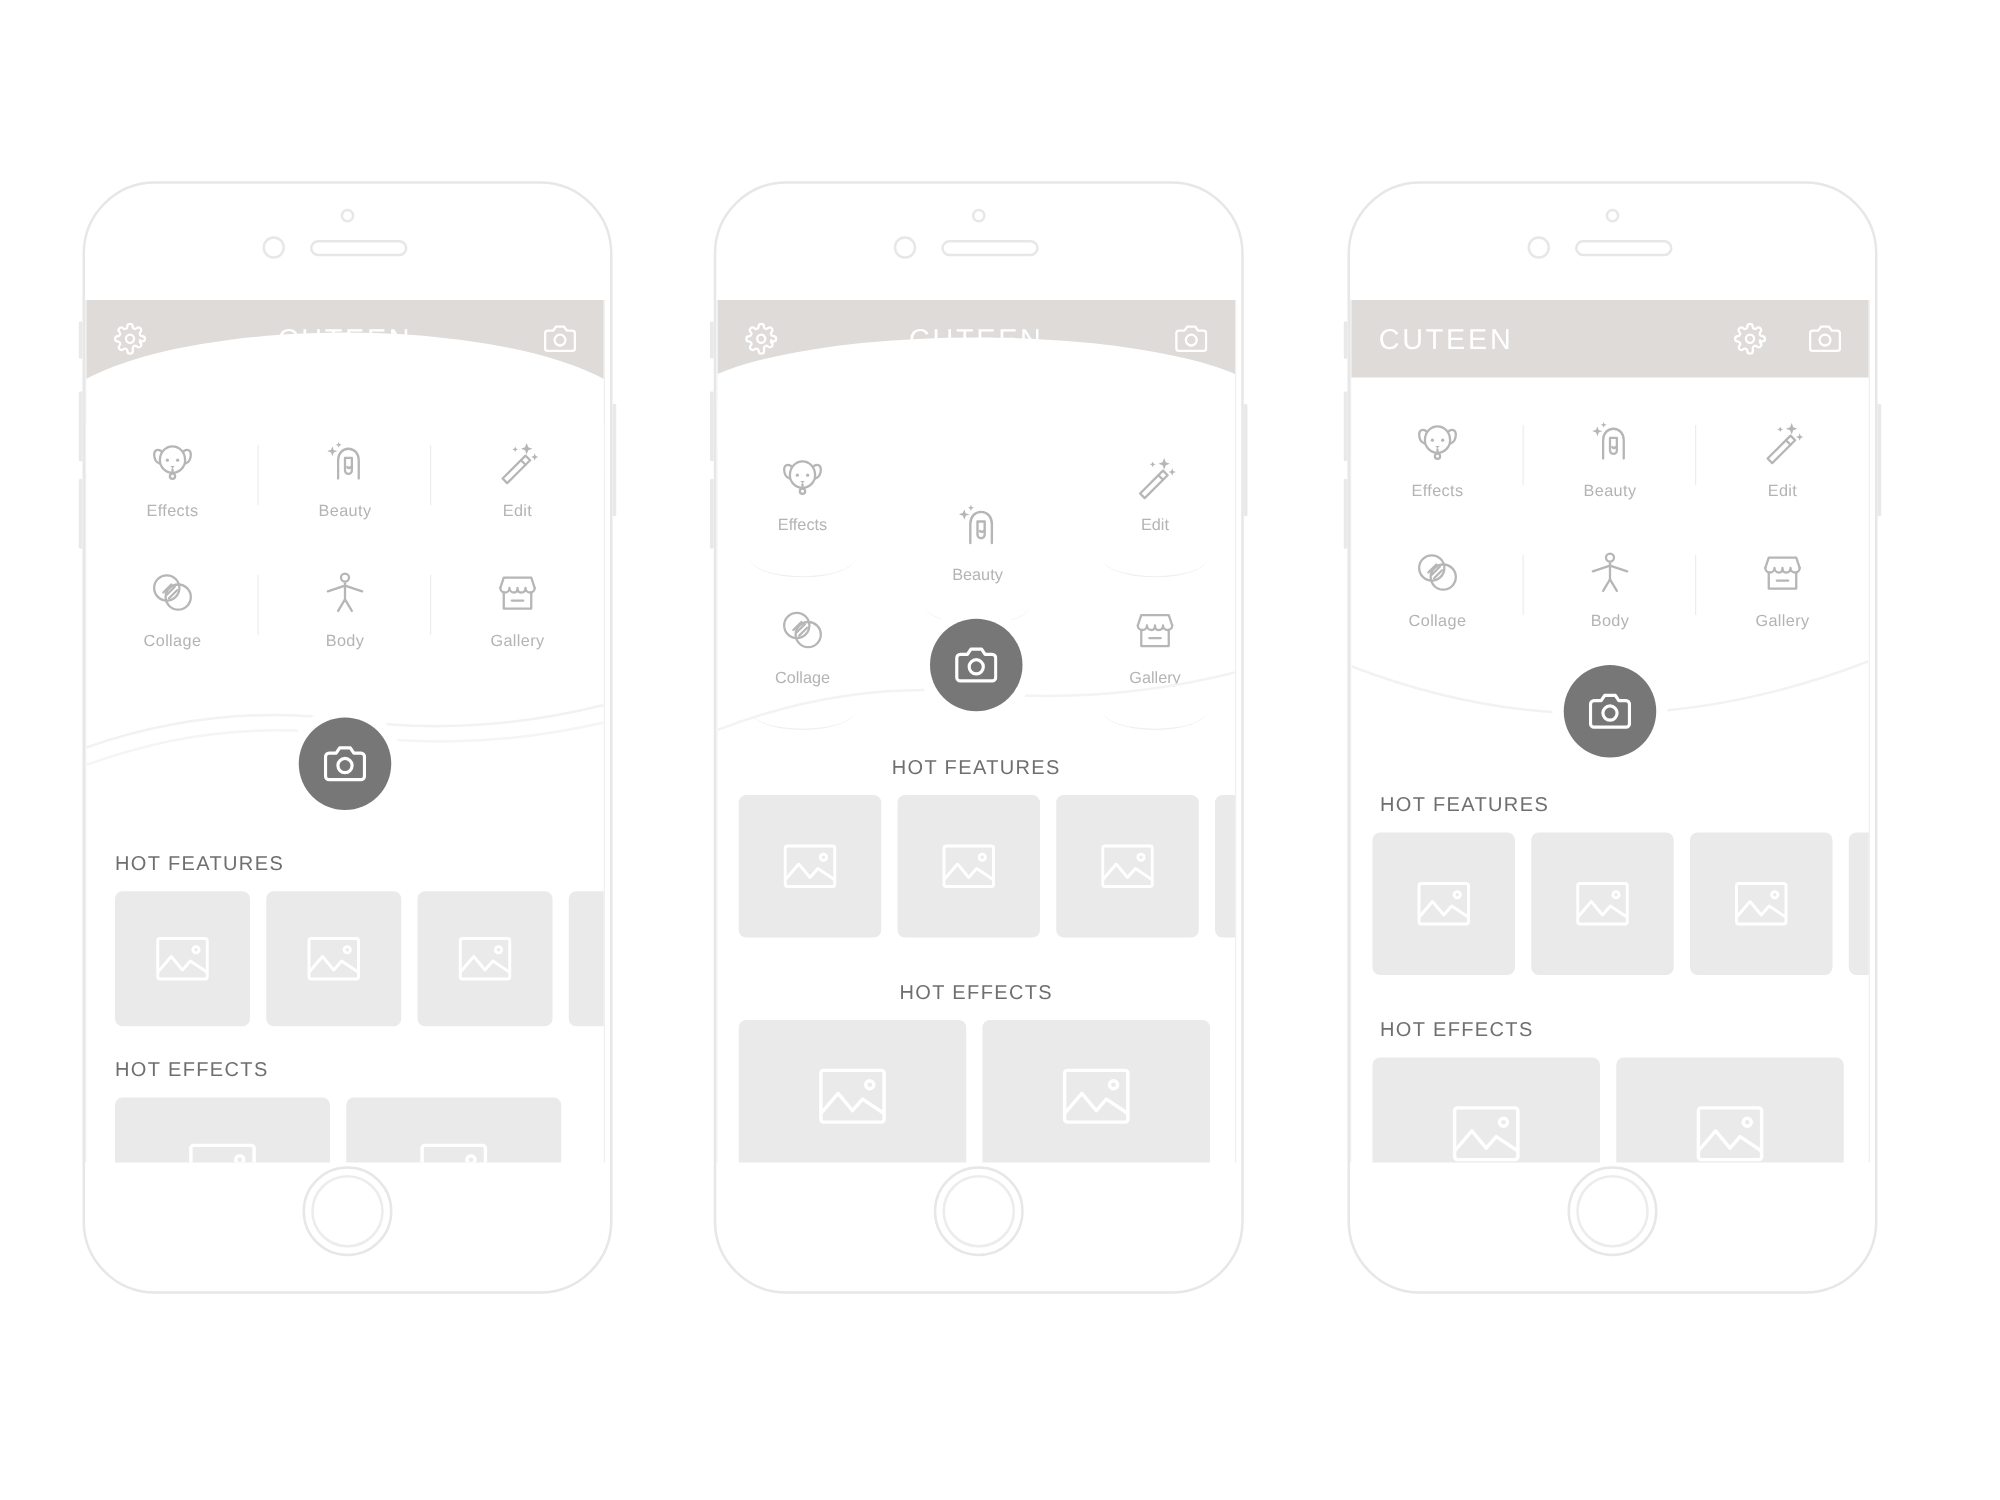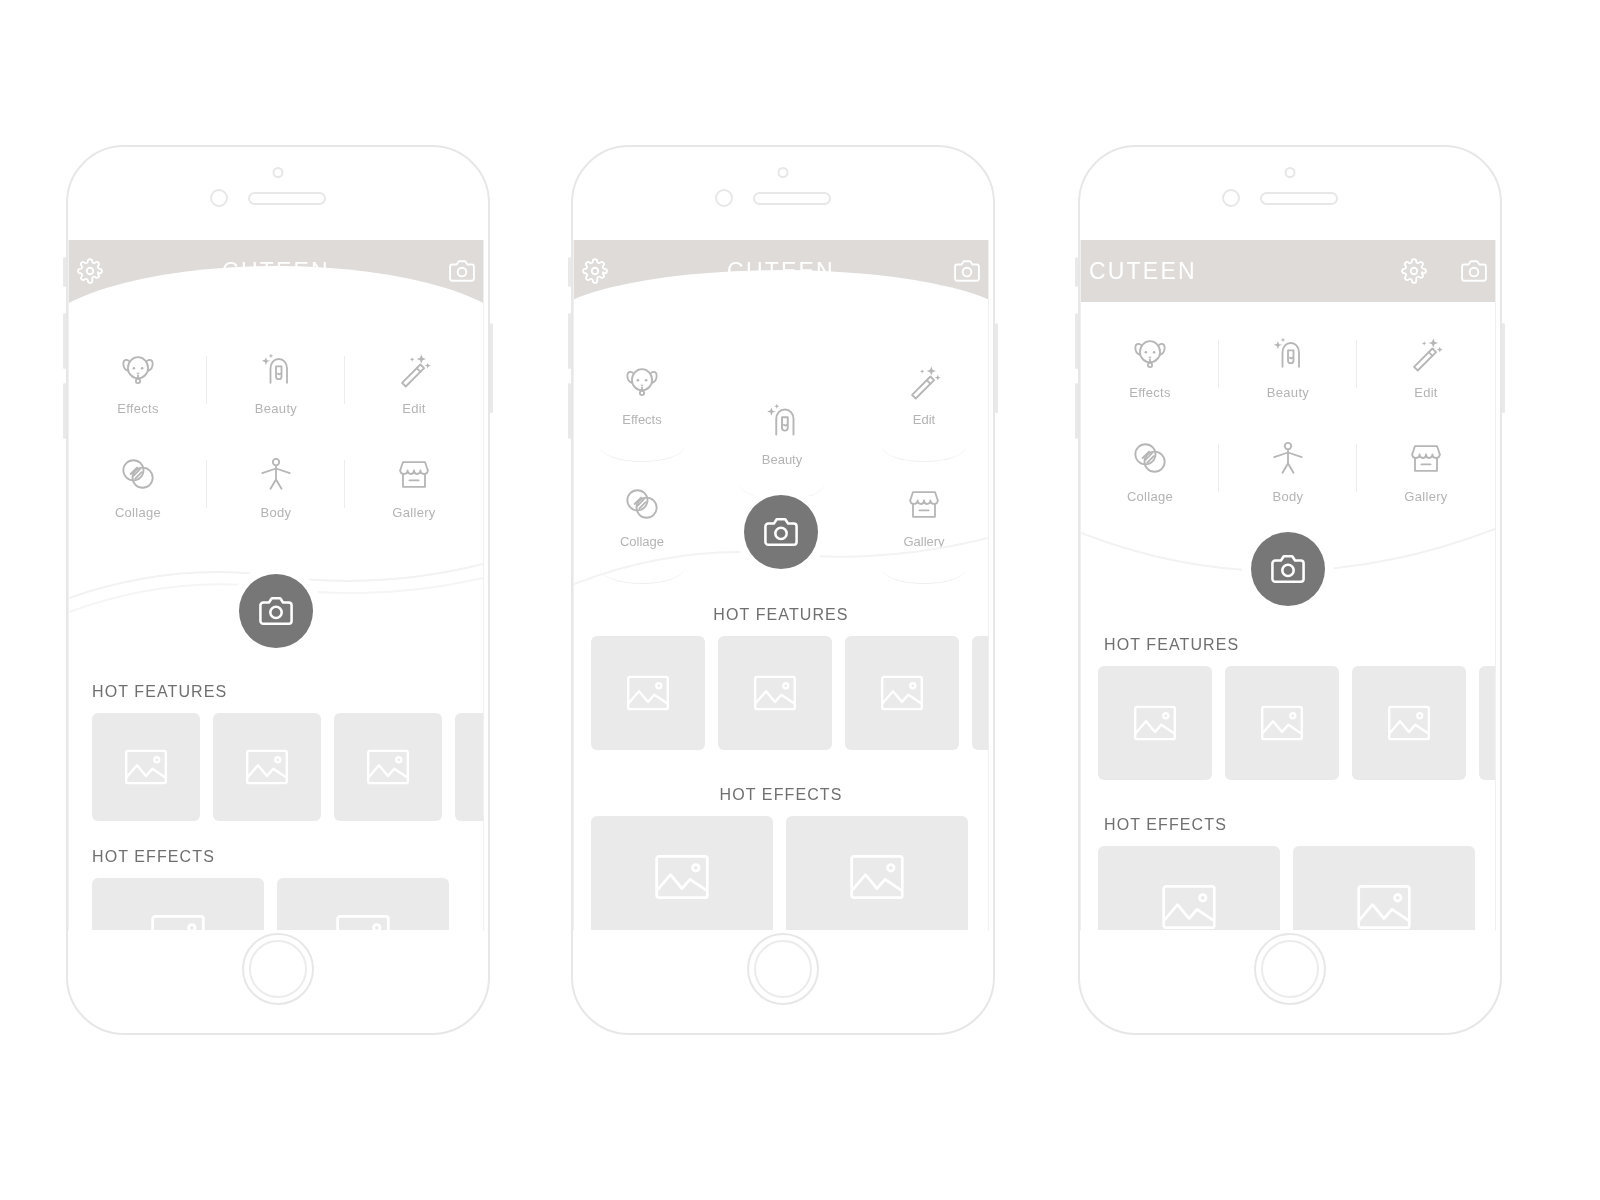--- a/index.html
+++ b/index.html
@@ -45,21 +45,21 @@
     border-left:1px solid #f0f0f0;border-right:1px solid #f0f0f0;
     box-sizing:border-box;
   }
   .screen-inner{position:absolute;inset:0;overflow:hidden;}
 
   
   .hdr{position:absolute;left:0;top:0;width:100%;background:#dedbd8;}
   .hdr-flat{height:62px;}
   .hdr-curve{height:100px;}
   .hdr-row{position:absolute;left:0;top:0;width:100%;height:62px;
-      display:flex;align-items:center;box-sizing:border-box;padding:0 8px;}
+      display:flex;align-items:center;box-sizing:border-box;padding:0 22px;}
   .hdr-title{
       color:#ffffff;font-size:23px;letter-spacing:2.2px;font-weight:400;
       line-height:1;}
   .hdr-title.center{flex:1;text-align:center;}
   .hdr-ico{width:26px;height:26px;flex:0 0 auto;color:#ffffff;}
   .hdr-ico svg{display:block;width:100%;height:100%;}
   .hdr-spacer{flex:1;}
   .hdr-gap{width:34px;}
   .hdr-arc{position:absolute;left:-8%;top:26px;width:116%;height:150px;
       background:#ffffff;border-radius:50%;}

